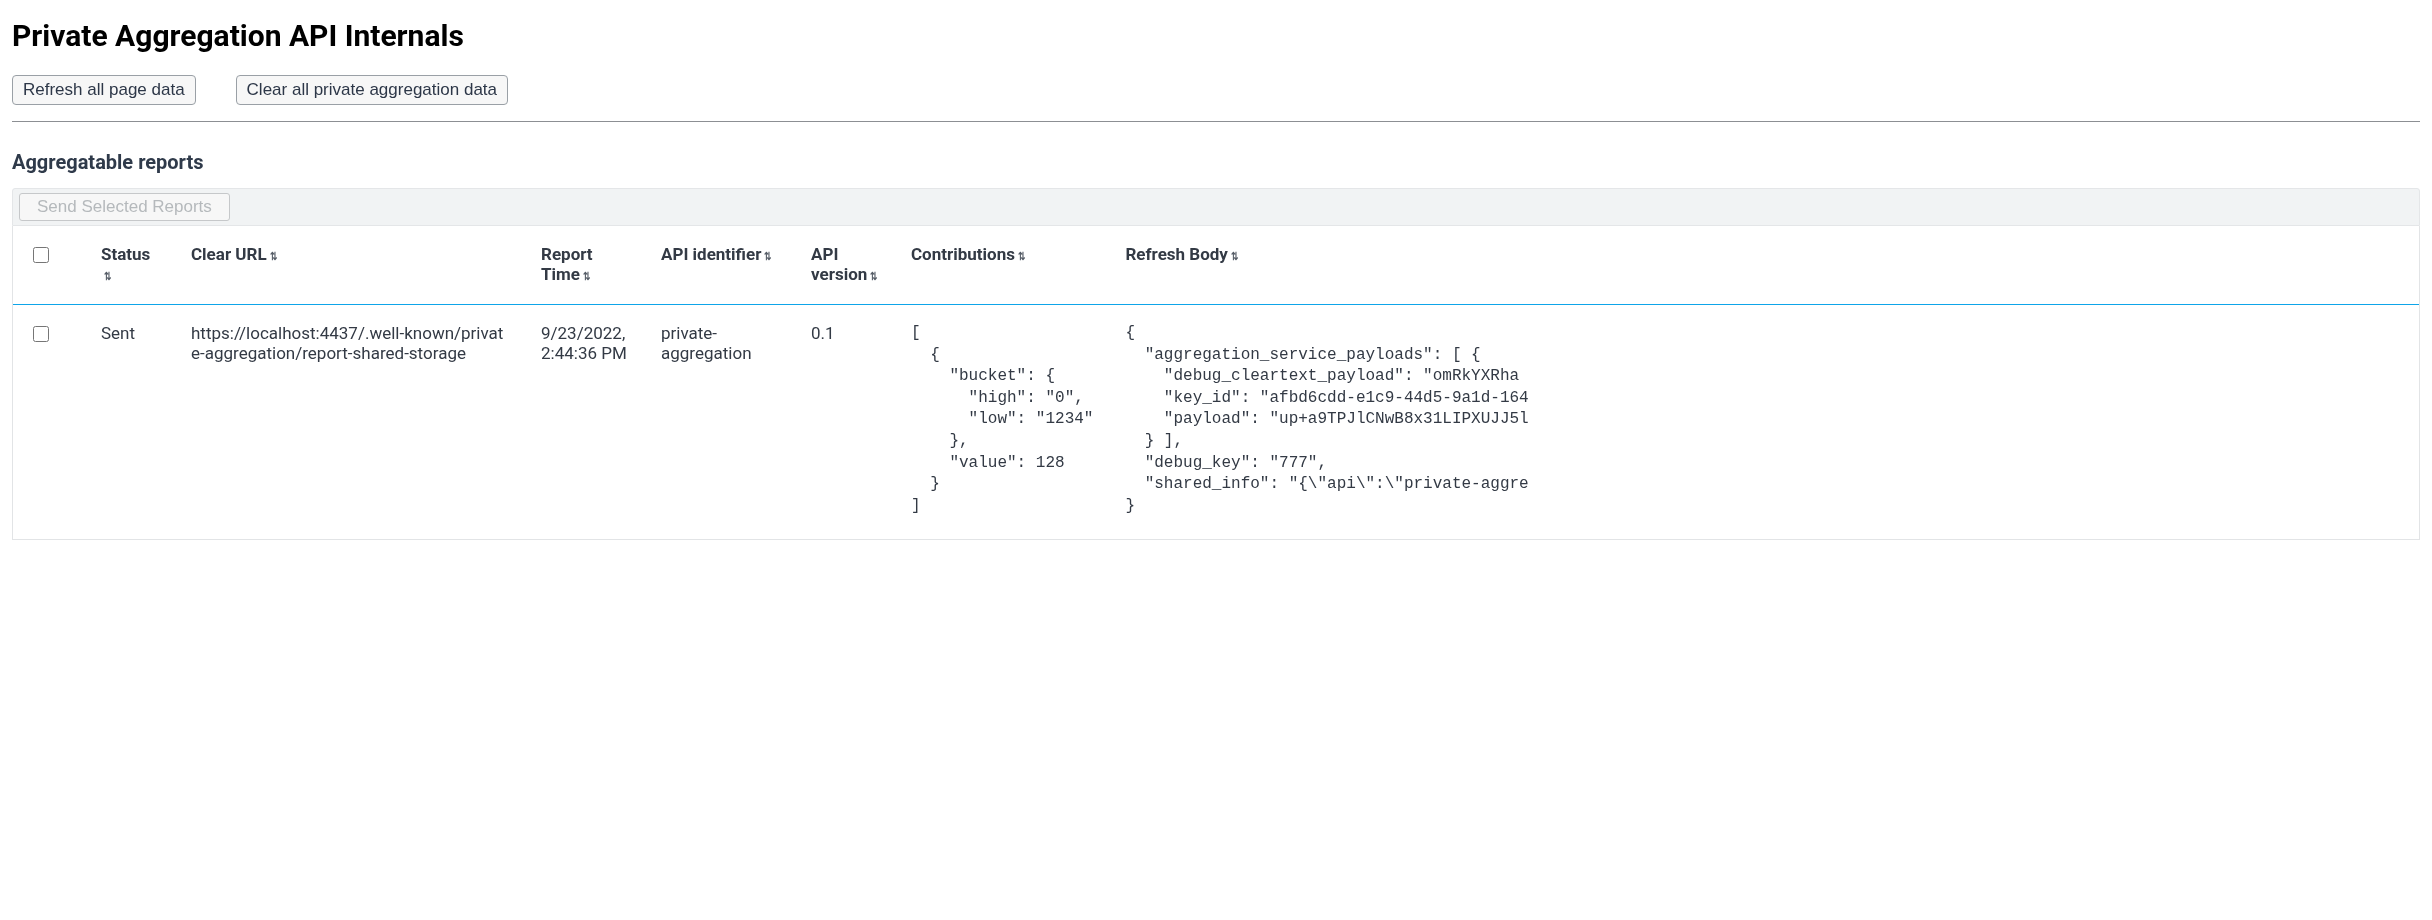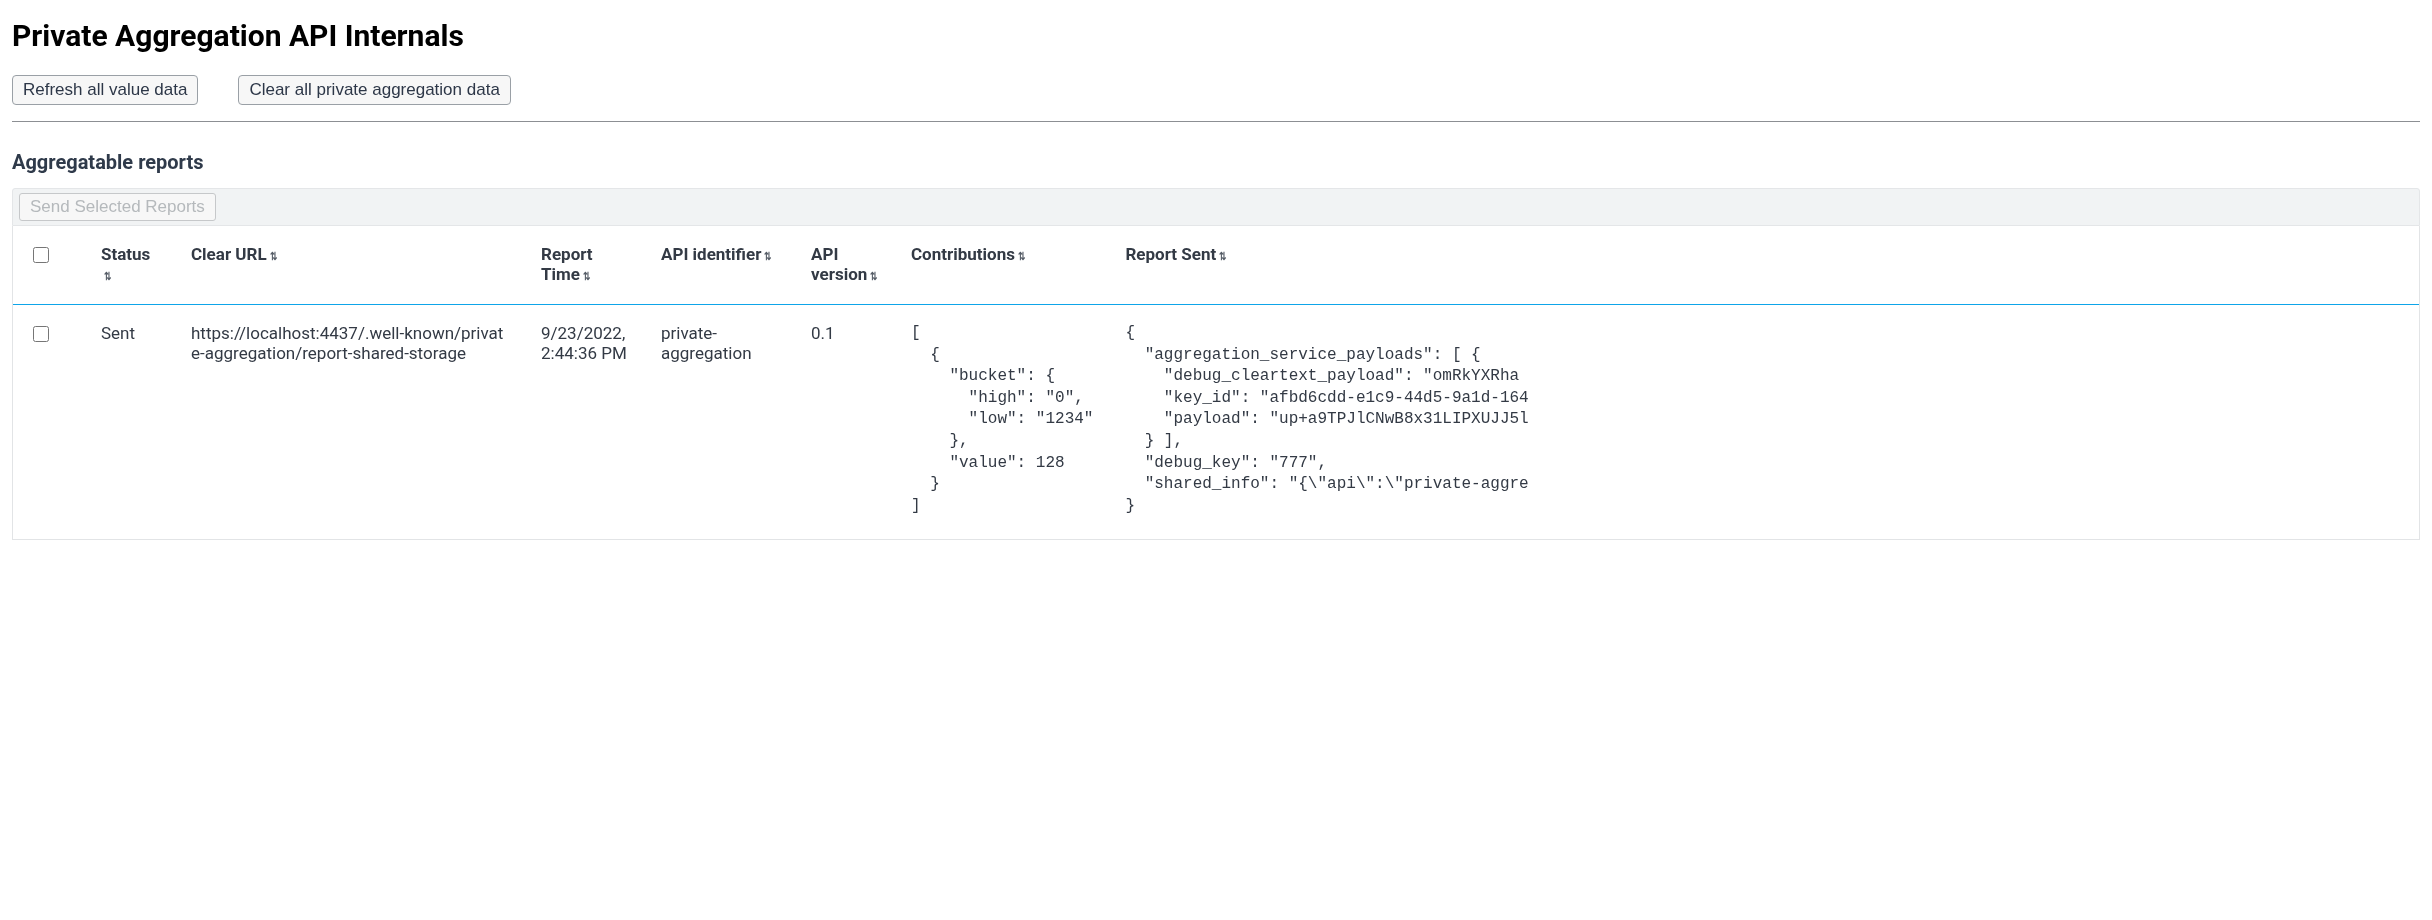--- a/index.html
+++ b/index.html
@@ -43,21 +43,21 @@
     margin: 0 0 14px 0;
   }
   .send-bar {
     background: #f1f3f4;
     border: 1px solid #e4e6e8;
     border-radius: 3px 3px 0 0;
     padding: 4px 6px;
   }
   button.ghost {
     font-size: 17px;
-    padding: 3px 10px;
+    padding: 3px 17px;
     background: #f7f7f7;
     border: 1px solid #c6c8ca;
     border-radius: 3px;
     color: #b5b9bc;
     cursor: default;
   }
   .table-wrap {
     border: 1px solid #e2e4e6;
     border-top: none;
     overflow-x: auto;
@@ -116,21 +116,21 @@
   col.c-ver    { width: 100px; }
   col.c-contrib{ width: 200px; }
   col.c-body   { }
 </style>
 </head>
 <body>
 
 <h1 class="page-title">Private Aggregation API Internals</h1>
 
 <div class="top-buttons">
-  <button class="std">Refresh all value data</button>
+  <button class="std">Refresh all page data</button>
   <button class="std">Clear all private aggregation data</button>
 </div>
 
 <hr class="sep">
 
 <h2 class="section-title">Aggregatable reports</h2>
 
 <div class="send-bar">
   <button class="ghost" disabled="">Send Selected Reports</button>
 </div>
@@ -164,21 +164,21 @@
         <th>
           <span>API identifier</span><span class="sort-icon">⇅</span>
         </th>
         <th>
           <span>API version</span><span class="sort-icon">⇅</span>
         </th>
         <th>
           <span>Contributions</span><span class="sort-icon">⇅</span>
         </th>
         <th>
-          <span>Report Sent</span><span class="sort-icon">⇅</span>
+          <span>Refresh Body</span><span class="sort-icon">⇅</span>
         </th>
       </tr>
     </thead>
     <tbody>
       <tr>
         <td class="checkbox-cell">
           <input type="checkbox" class="row-check" style="">
         </td>
         <td>Sent</td>
         <td class="wrap">https://localhost:4437/.well-known/private-aggregation/report-shared-storage</td>

